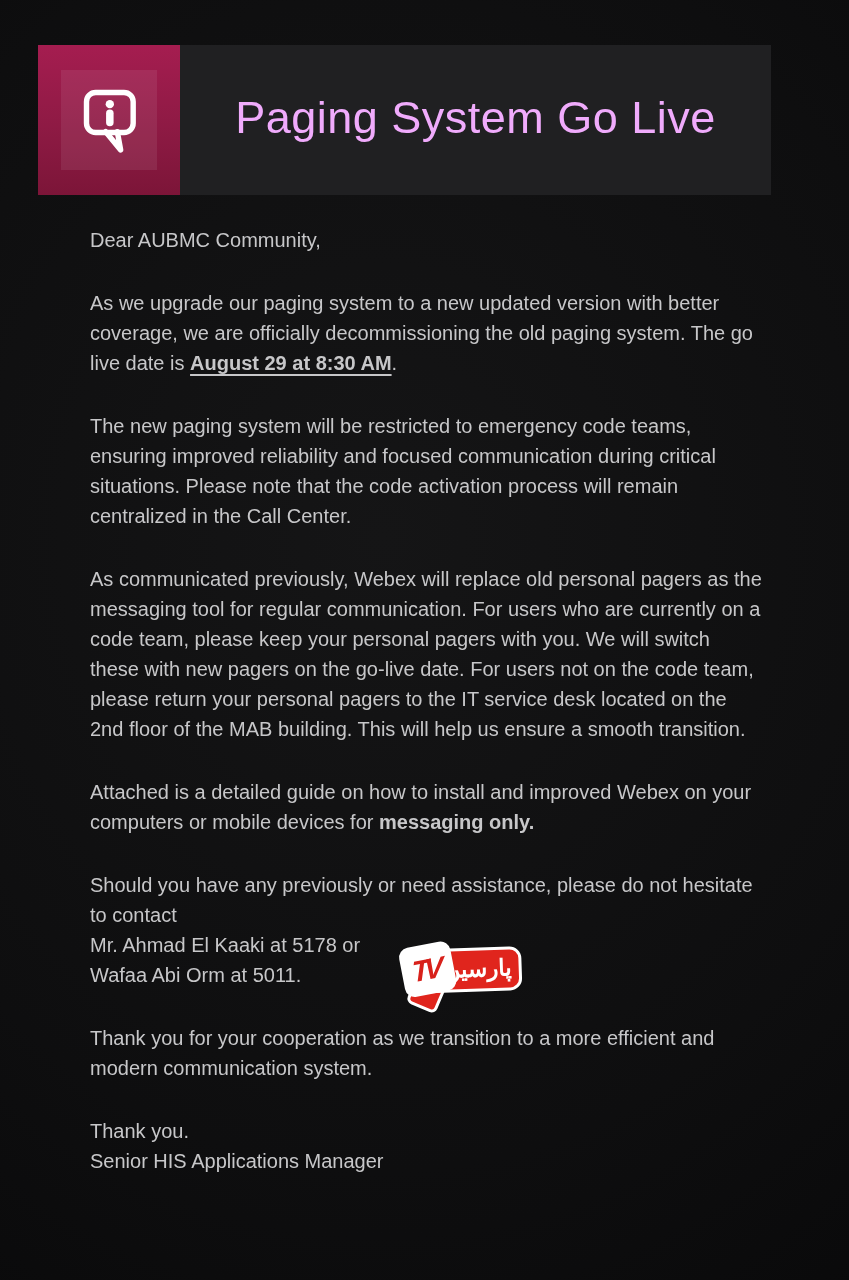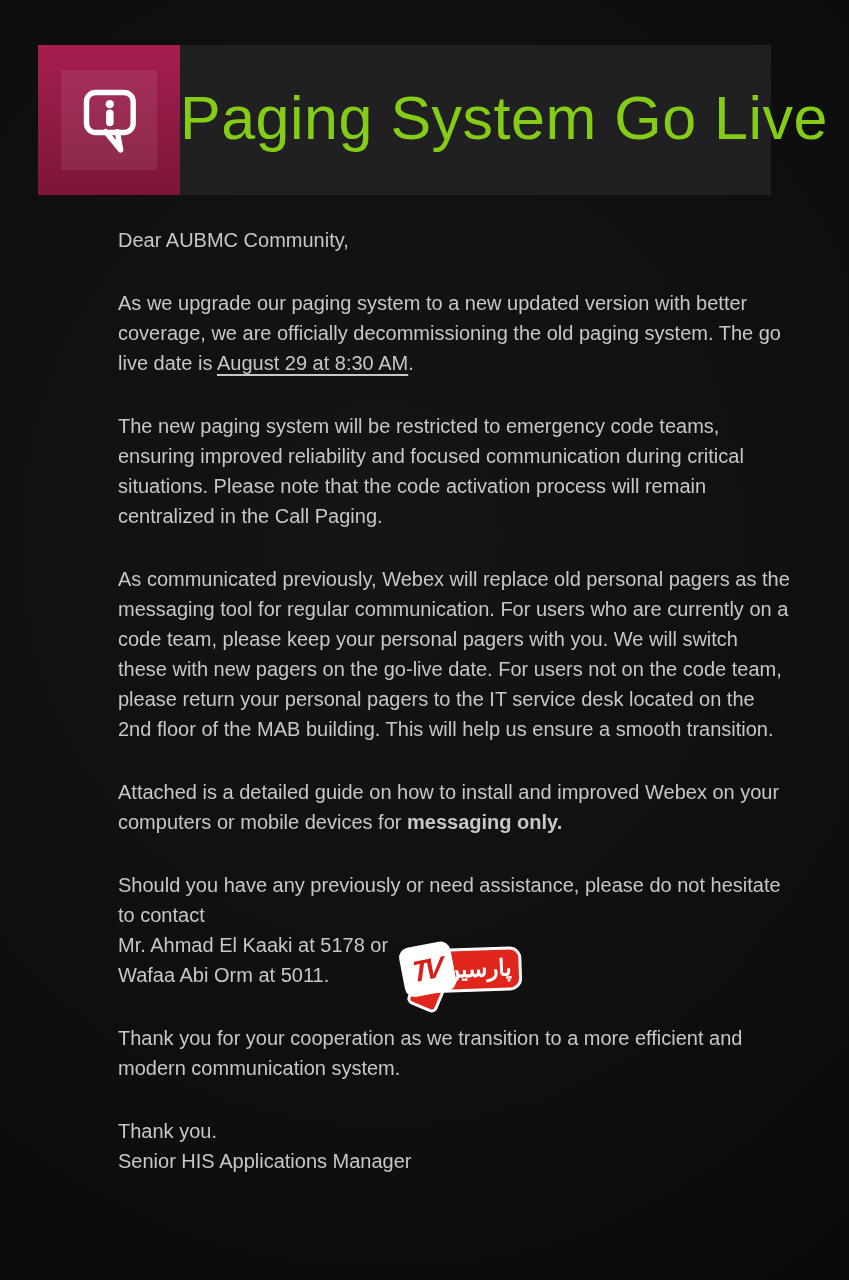--- a/index.html
+++ b/index.html
@@ -26,40 +26,39 @@
   }
   .icon-inner {
     position:absolute; left:23px; top:25px;
     width:96px; height:100px;
     background:rgba(255,255,255,0.08);
     display:flex; align-items:center; justify-content:center;
   }
   .page-title {
     flex:1;
     display:flex; align-items:center; justify-content:center;
-    color:#84cc16;
-    font-size:61px;
+    color:#f0abfc;
+    font-size:45px;
     letter-spacing:0.5px;
     padding-bottom:4px;
     white-space:nowrap;
   }
 
   
   .letter-body {
     position:absolute; left:90px; top:225px;
     width:680px;
     color:#c7c7c9;
     font-size:20px;
     line-height:30px;
-    margin-left:28px;
   }
   .para { margin:0 0 33px 0; }
   .ln { white-space:nowrap; }
   .em-underline {
-    font-weight:normal;
+    font-weight:bold;
     text-decoration:underline;
     text-decoration-thickness:2px;
     text-underline-offset:4px;
   }
   .em-bold { font-weight:bold;text-align:center; }
 
   
   .watermark {
     position:absolute; left:402px; top:946px;
     width:124px; height:64px;
@@ -129,21 +128,21 @@
   <div class="para">
     <div class="ln">As we upgrade our paging system to a new updated version with better</div>
     <div class="ln">coverage, we are officially decommissioning the old paging system. The go</div>
     <div class="ln"><span>live date is </span><span class="em-underline">August 29 at 8:30 AM</span><span>.</span></div>
   </div>
 
   <div class="para">
     <div class="ln">The new paging system will be restricted to emergency code teams,</div>
     <div class="ln">ensuring improved reliability and focused communication during critical</div>
     <div class="ln">situations. Please note that the code activation process will remain</div>
-    <div class="ln">centralized in the Call Paging.</div>
+    <div class="ln">centralized in the Call Center.</div>
   </div>
 
   <div class="para">
     <div class="ln">As communicated previously, Webex will replace old personal pagers as the</div>
     <div class="ln">messaging tool for regular communication. For users who are currently on a</div>
     <div class="ln">code team, please keep your personal pagers with you. We will switch</div>
     <div class="ln">these with new pagers on the go-live date. For users not on the code team,</div>
     <div class="ln">please return your personal pagers to the IT service desk located on the</div>
     <div class="ln">2nd floor of the MAB building. This will help us ensure a smooth transition.</div>
   </div>

